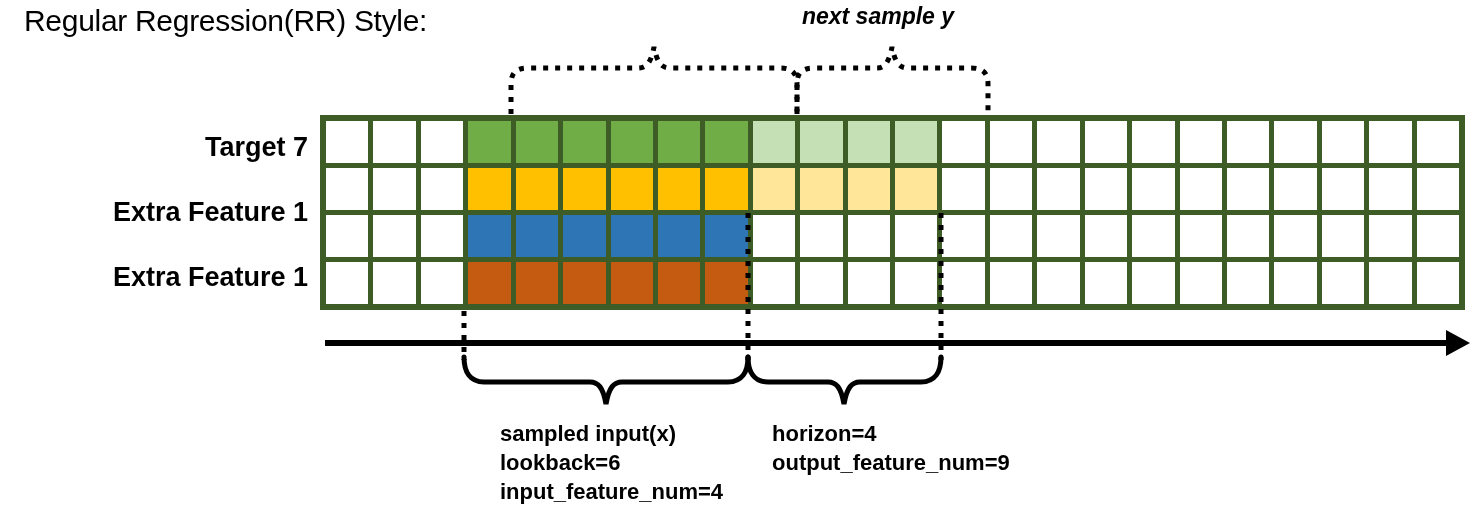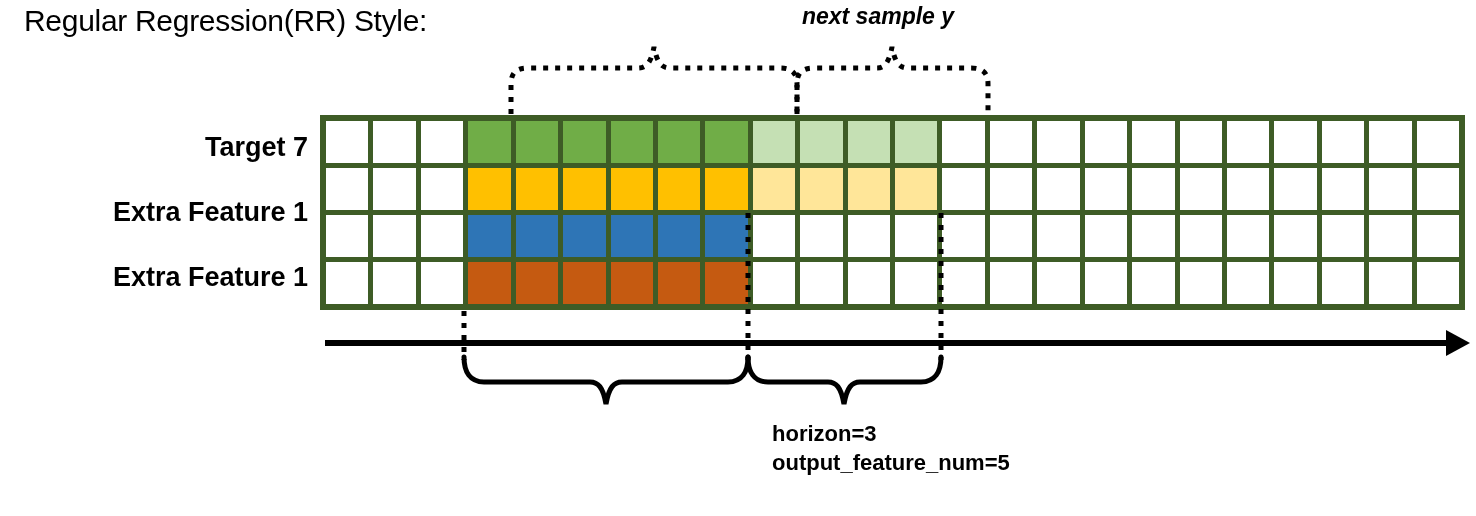--- a/index.html
+++ b/index.html
@@ -173,19 +173,24 @@
     <line x1="325" y1="343" x2="1450" y2="343" stroke="#000" stroke-width="6"></line>
     <polygon points="1446,330 1470,343 1446,356" fill="#000"></polygon>
 
     <path d="M 464 357 C 464 372 470 382 484 382 L 590 382 C 598 382 603 387 606 404
              C 609 387 614 382 622 382 L 728 382 C 742 382 748 372 748 357" fill="none" stroke="#000" stroke-width="5" stroke-linecap="round"></path>
 
     <path d="M 748 357 C 748 372 754 382 768 382 L 828 382 C 836 382 841 387 844 404
              C 847 387 852 382 860 382 L 921 382 C 935 382 941 372 941 357" fill="none" stroke="#000" stroke-width="5" stroke-linecap="round"></path>
   </svg>
 
+  <div class="bottom-note input">
+    <div>sampled input(x)</div>
+    <div>lookback=6</div>
+    <div>input_feature_num=4</div>
+  </div>
 
   <div class="bottom-note output">
-    <div>horizon=3</div>
-    <div>output_feature_num=5</div>
+    <div>horizon=4</div>
+    <div>output_feature_num=9</div>
   </div>
 
 </div>
 
 </body></html>

